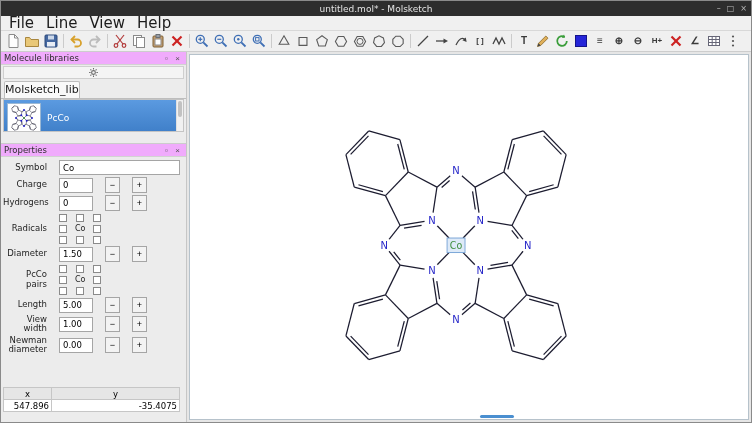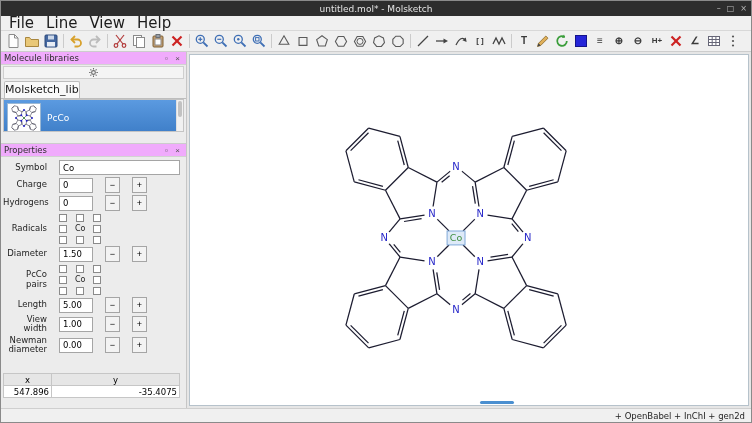--- a/index.html
+++ b/index.html
@@ -615,17 +615,14 @@
             <rect x="285.71" y="202.71" width="11" height="11" fill="#ffffff"></rect>
             <text x="291.21" y="211.71" fill="#2424c8" font-size="10" text-anchor="middle" font-family="DejaVu Sans, sans-serif">N</text>
           </svg>
         <div class="hscroll">
             <div class="h"></div>
           </div>
       </div>
     </div>
   </div>
 
-  <div class="statusbar">
-    <span>+ OpenBabel  + InChI  + gen2d</span>
-  </div>
 
 </div>
 
 </body></html>

